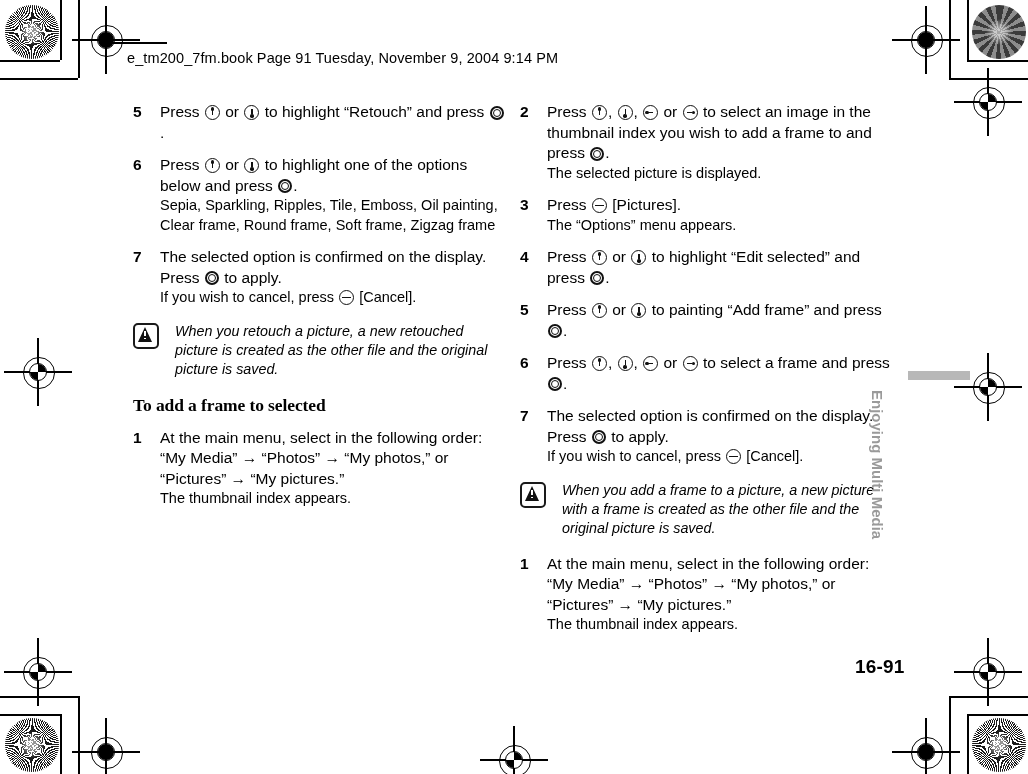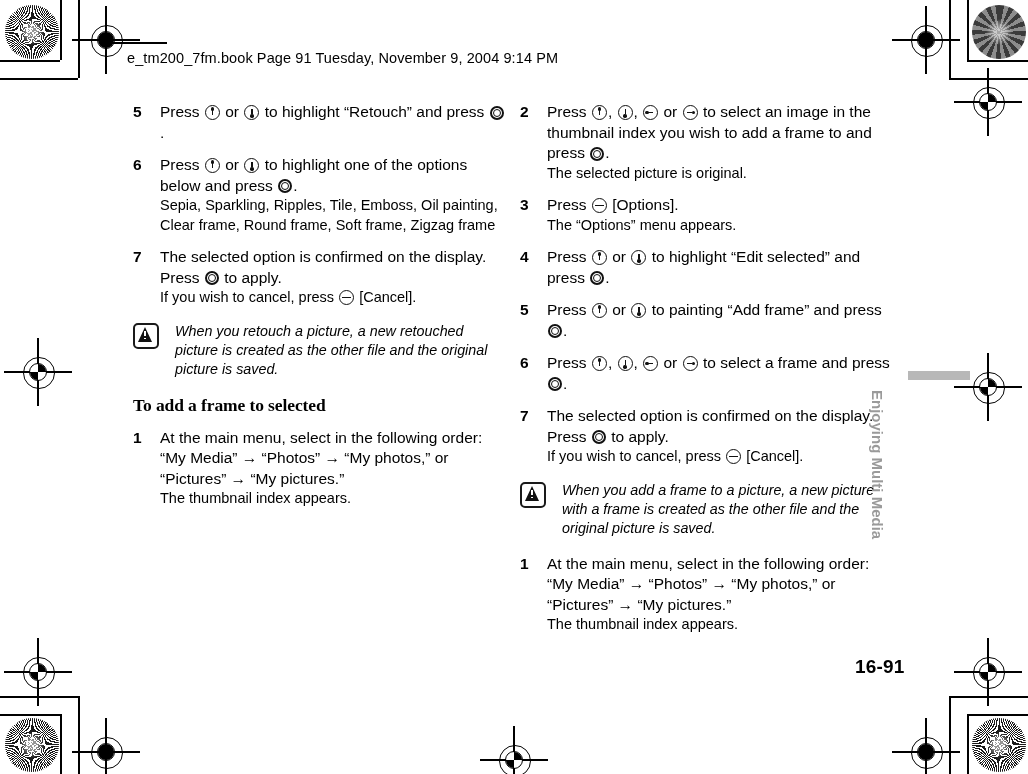--- a/index.html
+++ b/index.html
@@ -251,28 +251,28 @@
 
 
   </div>
 
   <div class="col col-right">
 
     <div class="step">
       <div class="num">2</div>
       <div class="body">
         <span>Press </span><span class="key up"><i class="o"></i><i class="dot"></i><i class="bar"></i></span><span>, </span><span class="key down"><i class="o"></i><i class="dot"></i><i class="bar"></i></span><span>, </span><span class="key left"><i class="o"></i><i class="dot"></i><i class="bar"></i></span><span> or </span><span class="key right"><i class="o"></i><i class="dot"></i><i class="bar"></i></span><span> to select an image in the thumbnail index you wish to add a frame to and press </span><span class="key center"><i class="o"></i><i class="inner"></i></span><span>.</span>
-        <div class="sub">The selected picture is original.</div>
+        <div class="sub">The selected picture is displayed.</div>
       </div>
     </div>
 
     <div class="step">
       <div class="num">3</div>
       <div class="body">
-        <span>Press </span><span class="key soft"><i class="o"></i><i class="bar"></i></span><span> [Options].</span>
+        <span>Press </span><span class="key soft"><i class="o"></i><i class="bar"></i></span><span> [Pictures].</span>
         <div class="sub">The “Options” menu appears.</div>
       </div>
     </div>
 
     <div class="step">
       <div class="num">4</div>
       <div class="body">
         <span>Press </span><span class="key up"><i class="o"></i><i class="dot"></i><i class="bar"></i></span><span> or </span><span class="key down"><i class="o"></i><i class="dot"></i><i class="bar"></i></span><span> to highlight “Edit selected” and press </span><span class="key center"><i class="o"></i><i class="inner"></i></span><span>.</span>
       </div>
     </div>

